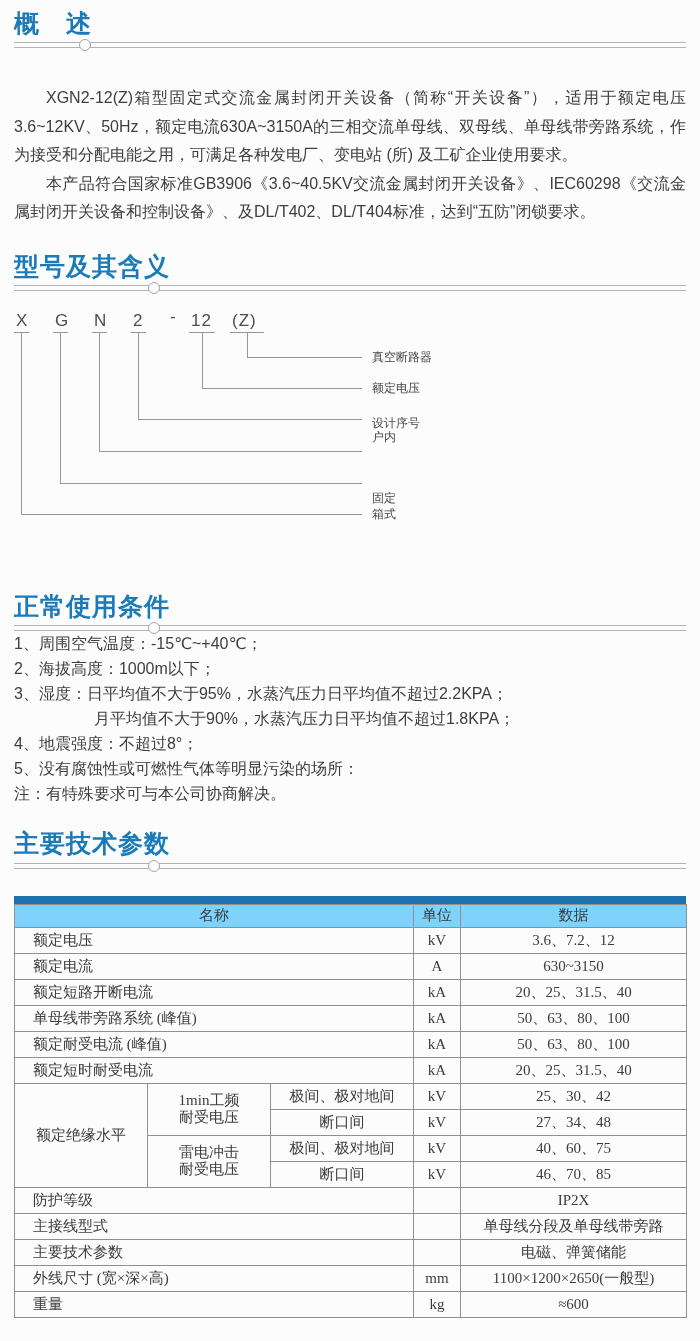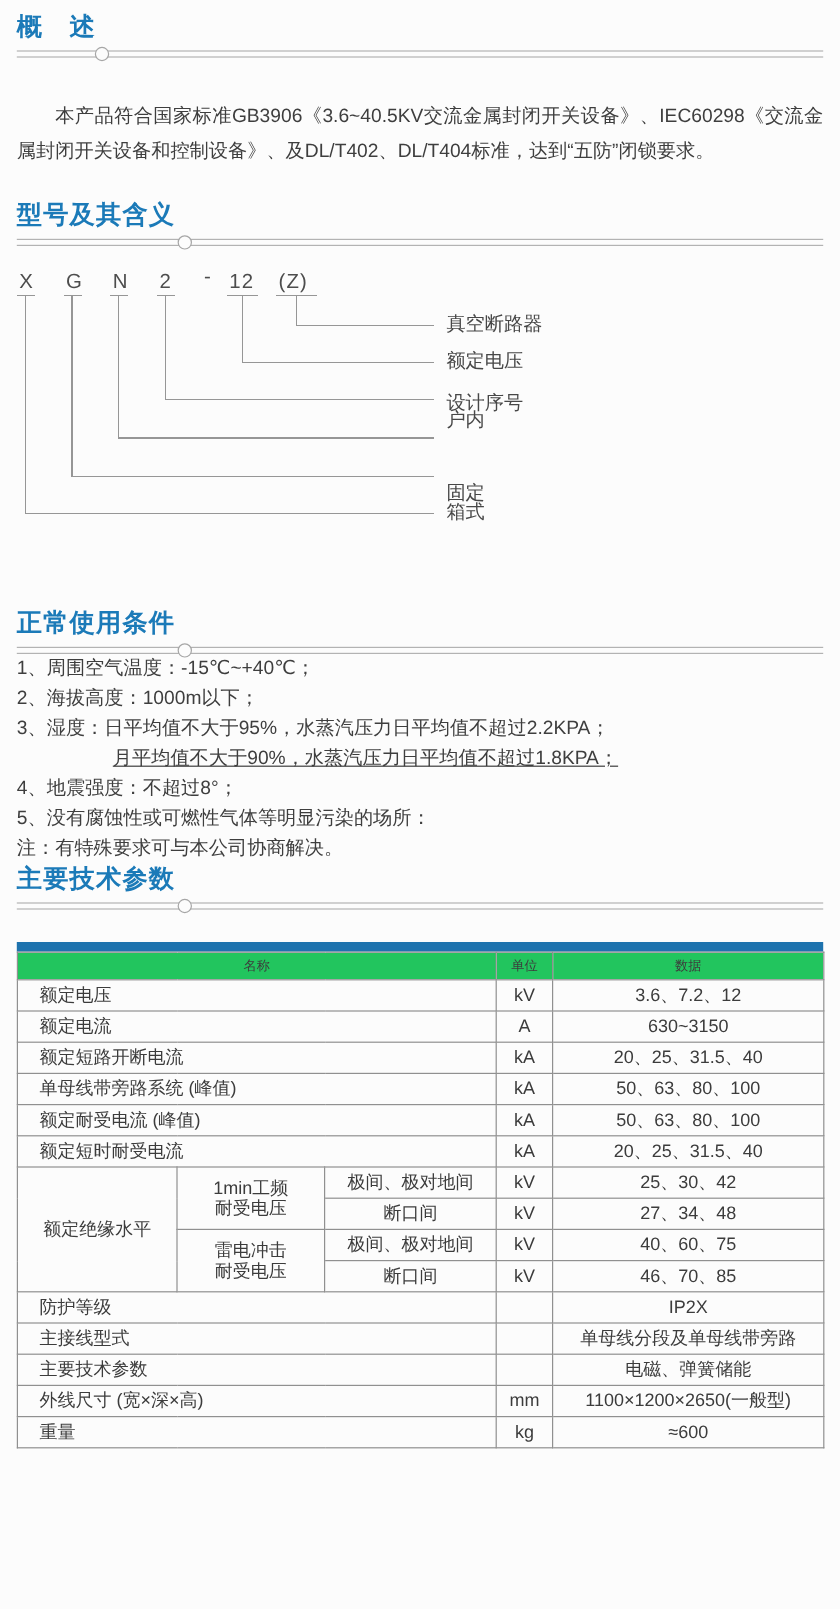--- a/index.html
+++ b/index.html
@@ -8,21 +8,21 @@
     background:#fcfcfc;
     font-family:"Liberation Sans","DejaVu Sans",sans-serif;
     color:#3d3d3d;
     overflow:hidden;
   }
   .content{padding:10px 14px 0 14px;}
 
   
   .sec-title{
     margin:0 0 6px 0;
-    font-size:21px;line-height:26px;
+    font-size:25px;line-height:26px;
     font-weight:bold;color:#1b7ab8;letter-spacing:1px;
   }
   .divider{
     position:relative;height:4px;
     border-top:1px solid #b3b3b3;border-bottom:1px solid #b3b3b3;
   }
   .divider .knob{
     position:absolute;top:-4px;width:10px;height:10px;
     background:#fcfcfc;border:1px solid #a6a6a6;border-radius:50%;
   }
@@ -39,61 +39,62 @@
   .sec-model{margin-top:26px;}
   .diagram{position:relative;height:222px;margin-top:16px;}
   .diagram svg{position:absolute;left:0;top:0;}
   .code-char{
     position:absolute;top:4px;font-size:17px;color:#4d4d4d;
     letter-spacing:1px;white-space:nowrap;
   }
   .code-dash{top:0px;}
   .model-label{
     position:absolute;left:358px;height:22px;line-height:22px;
-    font-size:16px;color:#474747;white-space:nowrap;font-family:Liberation Serif, serif;
+    font-size:12px;color:#474747;white-space:nowrap;font-family:Liberation Serif, serif;
   }
 
   
   .sec-cond{margin-top:64px;}
   .cond-list{}
   .cond-item{font-size:16px;line-height:25px;color:#3e3e3e;white-space:nowrap;}
-  .cond-item.indent{padding-left:80px;text-decoration:underline;}
-
-  
-  .sec-param{}
+  .cond-item.indent{padding-left:80px;}
+
+  
+  .sec-param{margin-top:25px;font-family:Liberation Serif, serif;}
   .tbl-wrap{margin-top:27px;}
   .tbl-bar{height:8px;background:#1e73ae;}
   table.params{
     border-collapse:collapse;table-layout:fixed;
     width:672px;font-size:15px;color:#3c3c3c;
   }
   table.params th,table.params td{
     border:1px solid #909090;
     padding:0 4px;height:25px;
     text-align:center;vertical-align:middle;
     line-height:17px;
     overflow:hidden;white-space:nowrap;
   }
   table.params tr.hdr th{
-    background:#22c55e;font-weight:normal;height:22px;font-size:11px;
+    background:#7dd3fc;font-weight:normal;height:22px;font-size:15px;
   }
   table.params td.nm{text-align:left;padding-left:18px;}
   table.params td.grp{white-space:normal;}
 </style>
 </head>
 <body>
 
 <div class="content">
 
   <section>
     <h2 class="sec-title">概　述</h2>
     <div class="divider">
       <span class="knob knob-s1"></span>
     </div>
     <div class="paras">
+      <p>XGN2-12(Z)箱型固定式交流金属封闭开关设备（简称“开关设备”），适用于额定电压3.6~12KV、50Hz，额定电流630A~3150A的三相交流单母线、双母线、单母线带旁路系统，作为接受和分配电能之用，可满足各种发电厂、变电站 (所) 及工矿企业使用要求。</p>
       <p>本产品符合国家标准GB3906《3.6~40.5KV交流金属封闭开关设备》、IEC60298《交流金属封闭开关设备和控制设备》、及DL/T402、DL/T404标准，达到“五防”闭锁要求。</p>
     </div>
   </section>
 
   <section class="sec-model">
     <h2 class="sec-title">型号及其含义</h2>
     <div class="divider">
       <span class="knob knob-rest"></span>
     </div>
 

